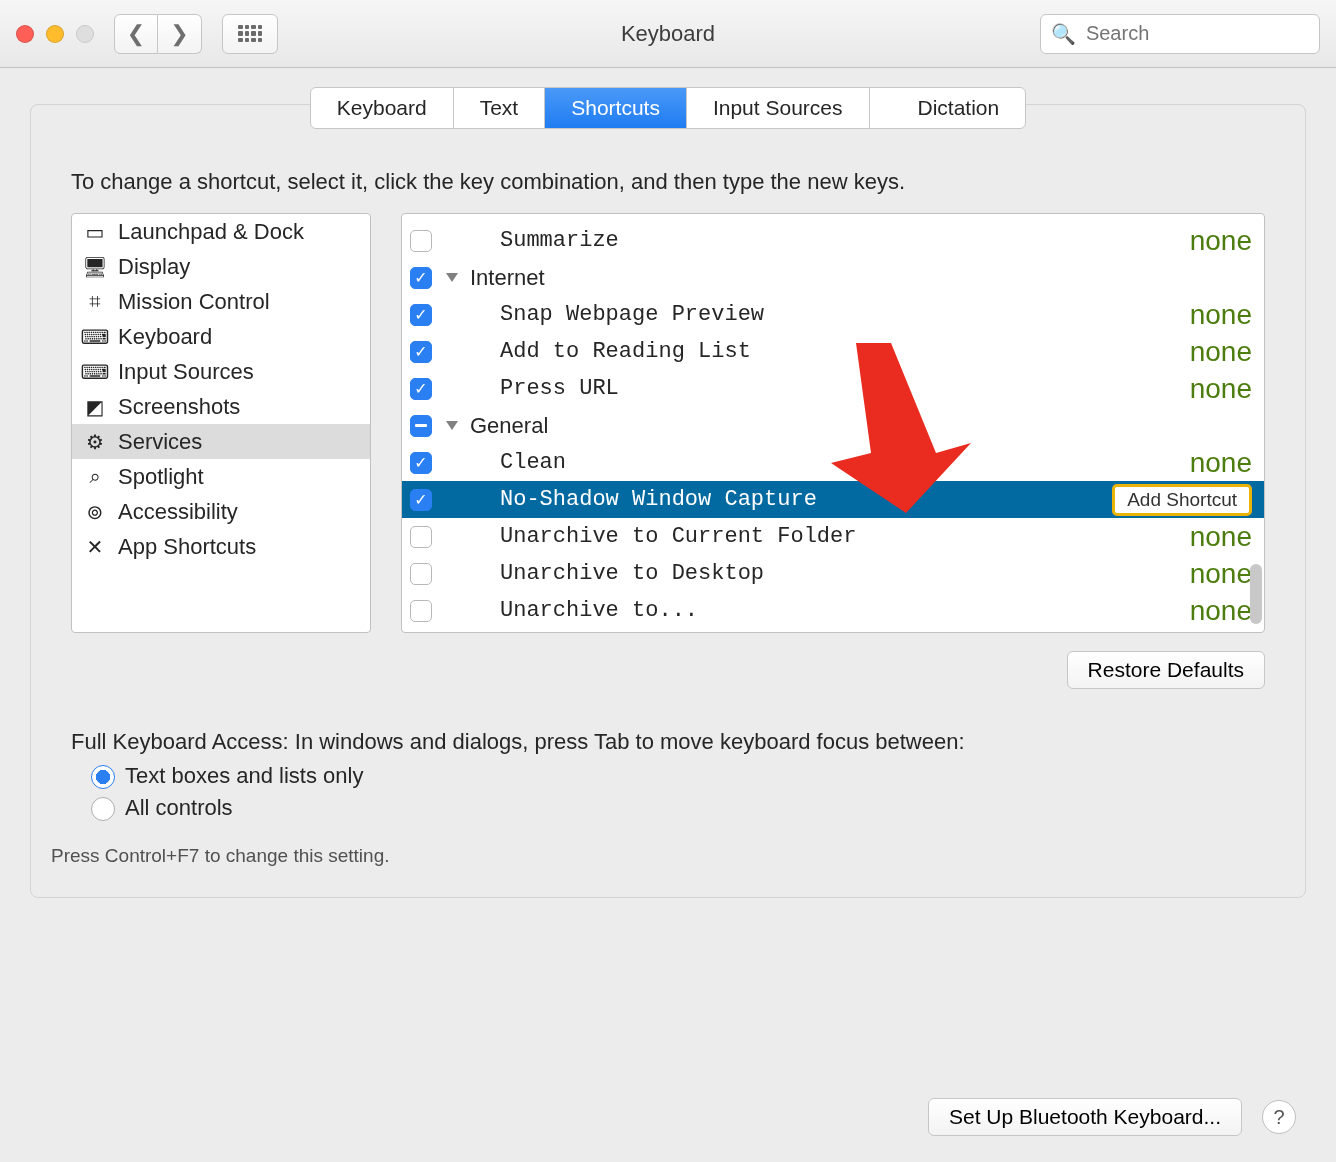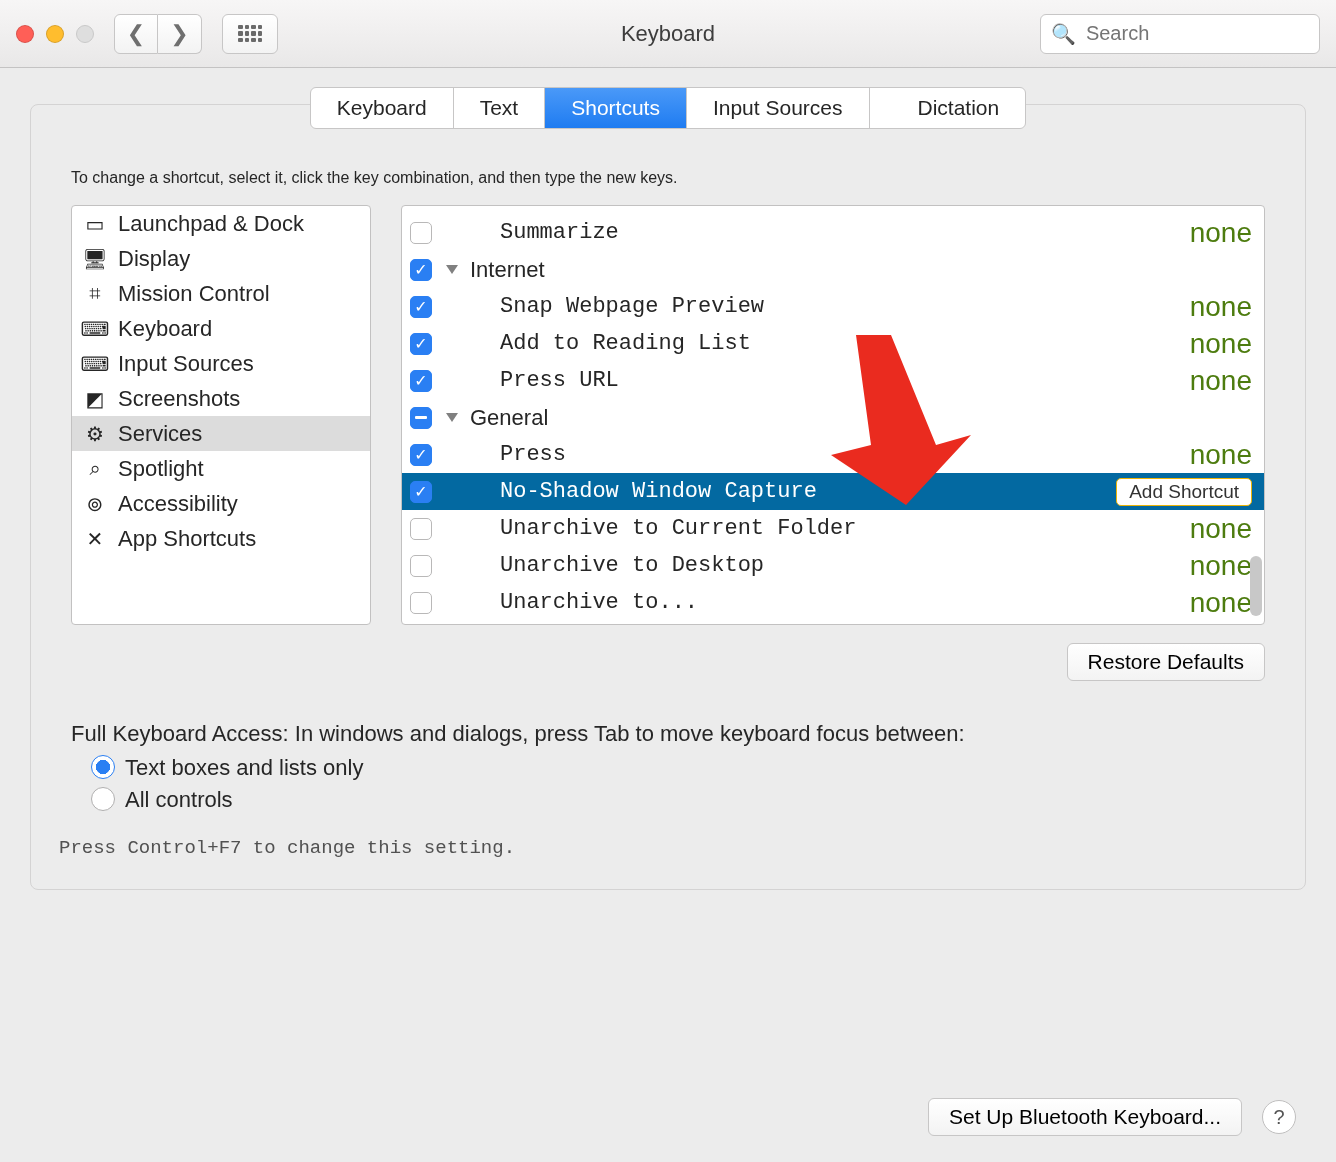--- a/index.html
+++ b/index.html
@@ -90,21 +90,21 @@
     cursor:pointer;
   }
   .tab:last-child { border-right:none;margin-left:22px; }
   .tab.active {
     background: linear-gradient(#4a99f8, #1f7cf1);
     color:#fff;
   }
 
   .instructions {
     margin: 40px 40px 18px 40px;
-    font-size: 16px;
+    font-size: 22px;
   }
 
   .lists {
     display:flex;
     gap: 30px;
     margin: 0 40px;
     height: 420px;
     position: relative;
   }
   .listbox {
@@ -155,21 +155,21 @@
   }
   .indent-0 .sc-label { margin-left: 6px; }
   .indent-1 .sc-label { margin-left: 54px; font-family: Liberation Mono, monospace; }
   .sc-group .sc-label { margin-left: 6px; }
   .sc-value {
     margin-left:auto; color:#4d7c0f; font-size:28px;
   }
   .add-shortcut-btn {
     margin-left:auto;
     background:#fff; color:#333;
-    border:1px solid #eab308; border-radius:5px;
+    border:3px solid #eab308; border-radius:5px;
     font-size:19px; padding:2px 12px; cursor:pointer;
   }
 
   
   .right-scrollthumb {
     position:absolute; right:2px; width:12px;
     background:#c8c8c8; border-radius:6px;
   }
 
   
@@ -181,27 +181,27 @@
   .restore-row {
     display:flex; justify-content:flex-end; margin: 18px 40px 0 40px;
   }
   .mac-btn {
     background:linear-gradient(#ffffff,#f3f3f3);
     border:1px solid #c7c6c6; border-radius:6px;
     font-size:21px; padding:6px 20px; cursor:pointer;
   }
 
   .fka-label { margin: 40px 40px 8px 40px; font-size:22px; }
-  .radio-row { display:flex; align-items:flex-start; gap:10px; margin: 6px 40px 0 60px; font-size:22px; }
+  .radio-row { display:flex; align-items:flex-end; gap:10px; margin: 6px 40px 0 60px; font-size:22px; }
   .radio {
     width:24px; height:24px; border-radius:50%; border:1px solid #b0afaf;
     display:inline-flex; align-items:center; justify-content:center; background:#fff;
   }
   .radio.checked { background:radial-gradient(#2a7ff3 0 45%, #fff 46% 55%, #fff 56%); border-color:#2a7ff3; }
-  .hint { margin: 24px 40px 0 28px; font-size:19px; color:#515151;font-family:Liberation Mono, monospace; }
+  .hint { margin: 24px 40px 0 20px; font-size:19px; color:#515151; }
 
   .bottom-bar {
     position:absolute; bottom:26px; right:40px;
     display:flex; align-items:center; gap:20px;
   }
   .help-btn {
     width:34px; height:34px; border-radius:50%;
     border:1px solid #c0bfbf; background:#fff;
     display:flex; align-items:center; justify-content:center;
     font-size:20px; color:#555; cursor:pointer;
@@ -334,21 +334,21 @@
           <span class="sc-label">Press URL</span>
           <span class="sc-value">none</span>
         </div>
         <div class="sc-item indent-0 sc-group">
           <span class="sc-checkbox mixed"></span>
           <span class="disclose"></span>
           <span class="sc-label">General</span>
         </div>
         <div class="sc-item indent-1">
           <span class="sc-checkbox checked"></span>
-          <span class="sc-label">Press</span>
+          <span class="sc-label">Clean</span>
           <span class="sc-value">none</span>
         </div>
         <div class="sc-item indent-1 selected">
           <span class="sc-checkbox checked"></span>
           <span class="sc-label">No-Shadow Window Capture</span>
           <button class="add-shortcut-btn">Add Shortcut</button>
         </div>
         <div class="sc-item indent-1">
           <span class="sc-checkbox "></span>
           <span class="sc-label">Unarchive to Current Folder</span>

